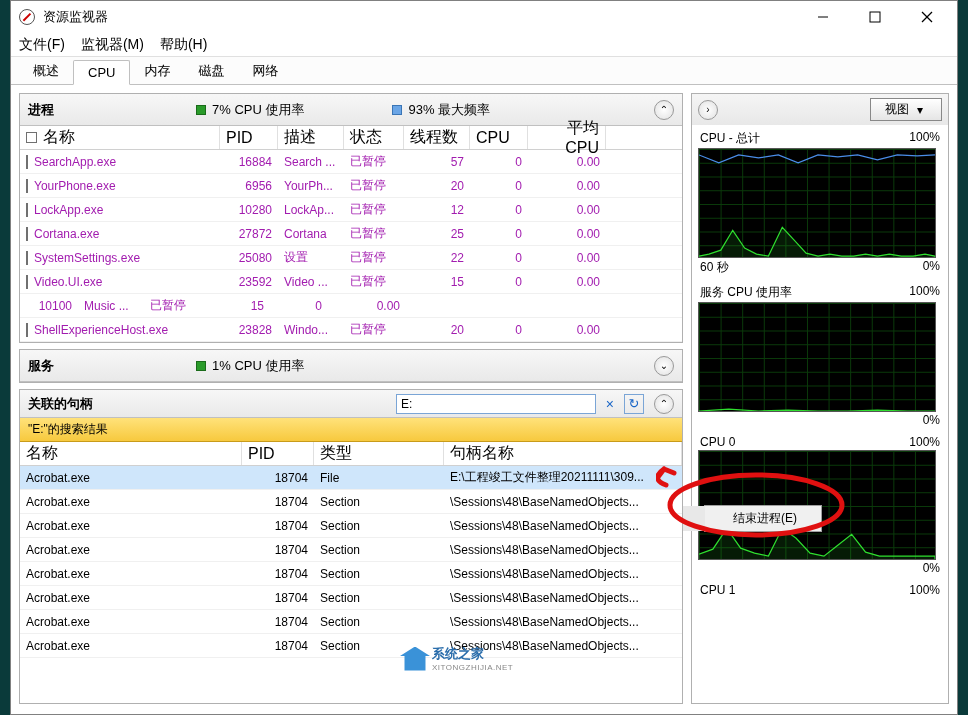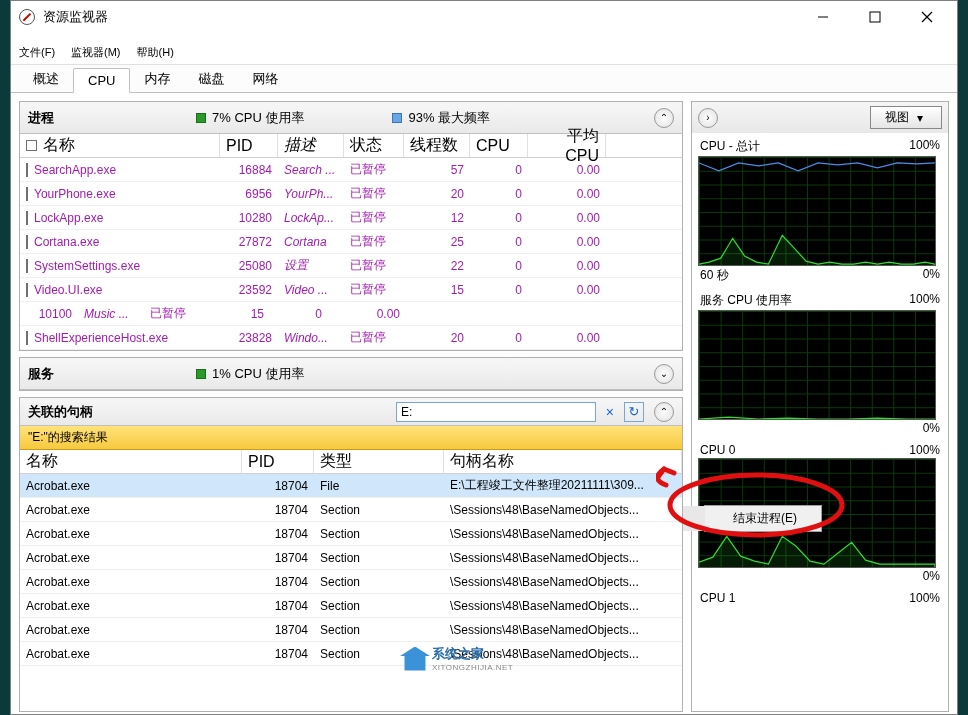--- a/index.html
+++ b/index.html
@@ -4,21 +4,21 @@
 <style>
 * { margin: 0; padding: 0; box-sizing: border-box; font-family: "Microsoft YaHei", "Segoe UI", sans-serif; }
 body { background: #0a3a3a; width: 968px; height: 715px; overflow: hidden; position: relative; }
 .window { background: #fff; width: 948px; height: 715px; margin-left: 10px; border: 1px solid #808080; }
 .titlebar { height: 32px; display: flex; align-items: center; padding: 0 8px; }
 .titlebar .icon-app { width: 16px; height: 16px; border: 1.5px solid #555; border-radius: 50%; position: relative; margin-right: 8px; }
 .titlebar .icon-app::after { content: ""; position: absolute; width: 1.5px; height: 10px; background: #c00; transform: rotate(45deg); top: 2px; left: 6px; }
 .titlebar .title { font-size: 13px; }
 .titlebar .wbuttons { margin-left: auto; display: flex; gap: 24px; padding-right: 8px; }
 .titlebar .wbtn { width: 28px; height: 22px; display: flex; align-items: center; justify-content: center; font-size: 14px; cursor: default; }
-.menubar { height: 24px; display: flex; align-items: center; padding: 0 8px; gap: 16px; font-size: 11px; border-bottom: 1px solid #e0e0e0; margin-top: 8px; }
+.menubar { height: 24px; display: flex; align-items: center; padding: 0 8px; gap: 16px; font-size: 14px; border-bottom: 1px solid #e0e0e0; }
 .tabs { height: 28px; display: flex; align-items: flex-end; padding: 2px 8px 0; font-size: 13px; border-bottom: 1px solid #c0c0c0; background: #fcfcfc; }
 .tab { padding: 4px 14px; cursor: default; }
 .tab.active { background: #fff; border: 1px solid #c0c0c0; border-bottom: 1px solid #fff; margin-bottom: -1px; border-radius: 2px 2px 0 0; }
 .content { display: flex; padding: 8px; gap: 8px; height: calc(100% - 86px); }
 .left { flex: 1; display: flex; flex-direction: column; gap: 6px; min-width: 0; }
 .right { width: 258px; display: flex; flex-direction: column; }
 .panel { border: 1px solid #b0b0b0; background: #fff; }
 .phead { height: 32px; background: linear-gradient(#f7f7f7,#e9e9e9); border-bottom: 1px solid #c0c0c0; display: flex; align-items: center; padding: 0 8px; font-size: 13px; gap: 18px; }
 .phead .ptitle { font-weight: 600; width: 150px; }
 .pchip { display: flex; align-items: center; gap: 6px; }
@@ -51,21 +51,21 @@
 .search-input { flex: 1; border: 1px solid #7aa5d6; height: 20px; padding: 0 4px; font-size: 12px; background: #fff; }
 .refresh { width: 20px; height: 20px; border: 1px solid #7aa5d6; color: #1a66c7; display: flex; align-items: center; justify-content: center; font-size: 13px; }
 .results-hdr { height: 24px; background: linear-gradient(#ffe27a,#f7c93e); border-bottom: 1px solid #c89b1a; padding: 2px 8px; font-size: 12px; display: flex; align-items: center; }
 .context-menu { position: absolute; left: 704px; top: 505px; background: #f0f0f0; border: 1px solid #a0a0a0; box-shadow: 2px 2px 4px rgba(0,0,0,.3); }
 .context-menu .mi { padding: 4px 24px 4px 28px; font-size: 12px; border-left: 22px solid #e8e8e8; margin-left: -22px; }
 .red-circle { position: absolute; left: 656px; top: 465px; width: 200px; height: 78px; pointer-events: none; }
 .watermark { position: absolute; left: 400px; top: 645px; display: flex; align-items: center; gap: 2px; color: #2a6dab; font-size: 13px; pointer-events: none; }
 .watermark .logo { width: 30px; height: 24px; background: #3a92d8; clip-path: polygon(50% 0, 100% 40%, 85% 40%, 85% 100%, 15% 100%, 15% 40%, 0 40%); position: relative; }
 .c-nm { width: 200px; }
 .c-pid { width: 58px; text-align: right; }
-.c-desc { width: 66px; font-style: italic; }
+.c-desc { width: 66px; }
 .c-stat { width: 60px; }
 .c-thr { width: 66px; text-align: right; }
 .c-cpu { width: 58px; text-align: right; }
 .c-avg { width: 78px; text-align: right; }
 .c-hname { width: 222px; }
 .c-hpid { width: 72px; text-align: right; }
 .c-htype { width: 130px; }
 .c-hhandle { flex: 1; }
 .dim { color: #888; }
 </style>

